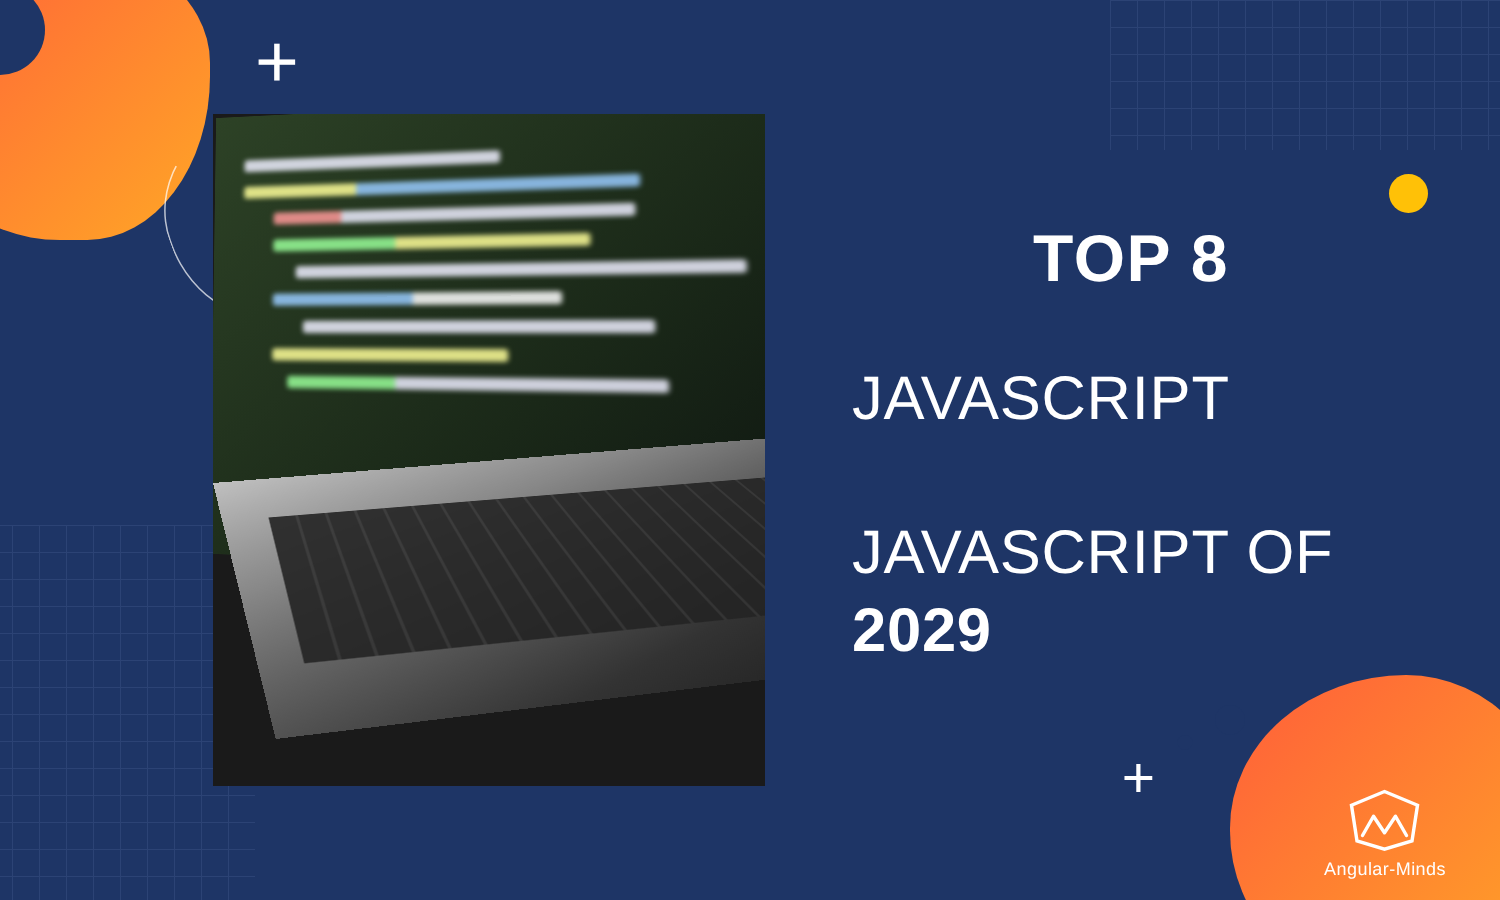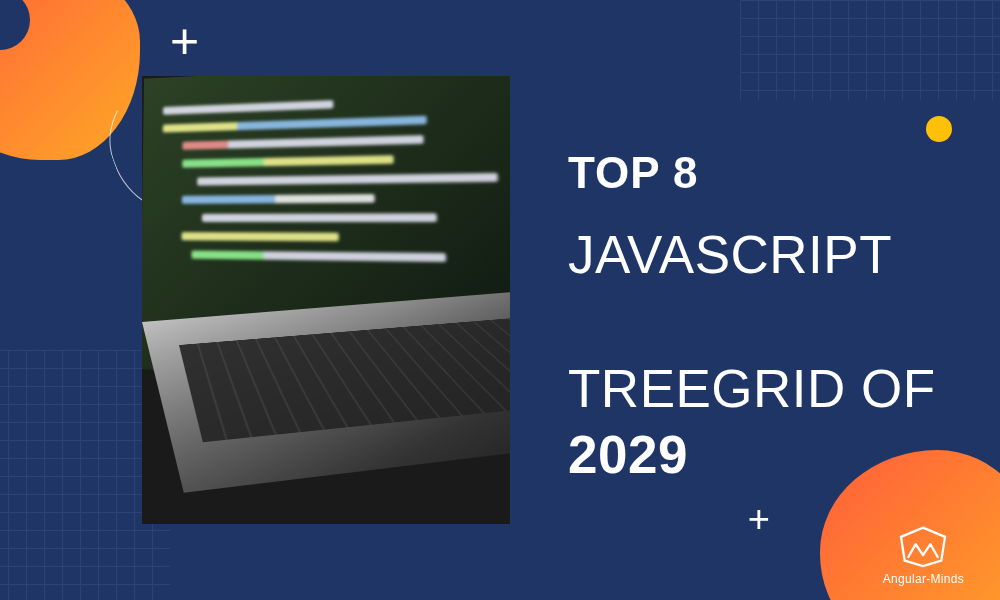--- a/index.html
+++ b/index.html
@@ -192,24 +192,25 @@
   position: absolute;
   top: 148px;
   left: 568px;
   right: 60px;
   color: #fff;
 }
 .top8 {
   font-size: 44px;
   font-weight: 800;
   letter-spacing: 1px;
-  margin-bottom: 24px;
+  margin-bottom: 42px;
+  text-align: center;
 }
 .subtitle {
-  font-size: 53px;
+  font-size: 41px;
   font-weight: 400;
   line-height: 1.26;
   letter-spacing: 0.5px;
 }
 .year {
   font-weight: 800;
 }
 
 
 .logo-wrap {
@@ -264,21 +265,21 @@
   </div>
   <div class="laptop-base"></div>
   <div class="keyboard"></div>
 </div>
 
 <div class="text-block">
   <div class="top8">TOP 8</div>
   <div class="subtitle">
     <span>JAVASCRIPT</span><br>
     <br>
-    <span>TREEGRID OF</span><br>
+    <span>JAVASCRIPT OF</span><br>
     <span class="year">2029</span>
   </div>
 </div>
 
 <div class="blob-br"></div>
 <div class="blob-br-inner"></div>
 <div class="blue-dot"></div>
 
 <div class="logo-wrap">
   <div class="logo-icon">

